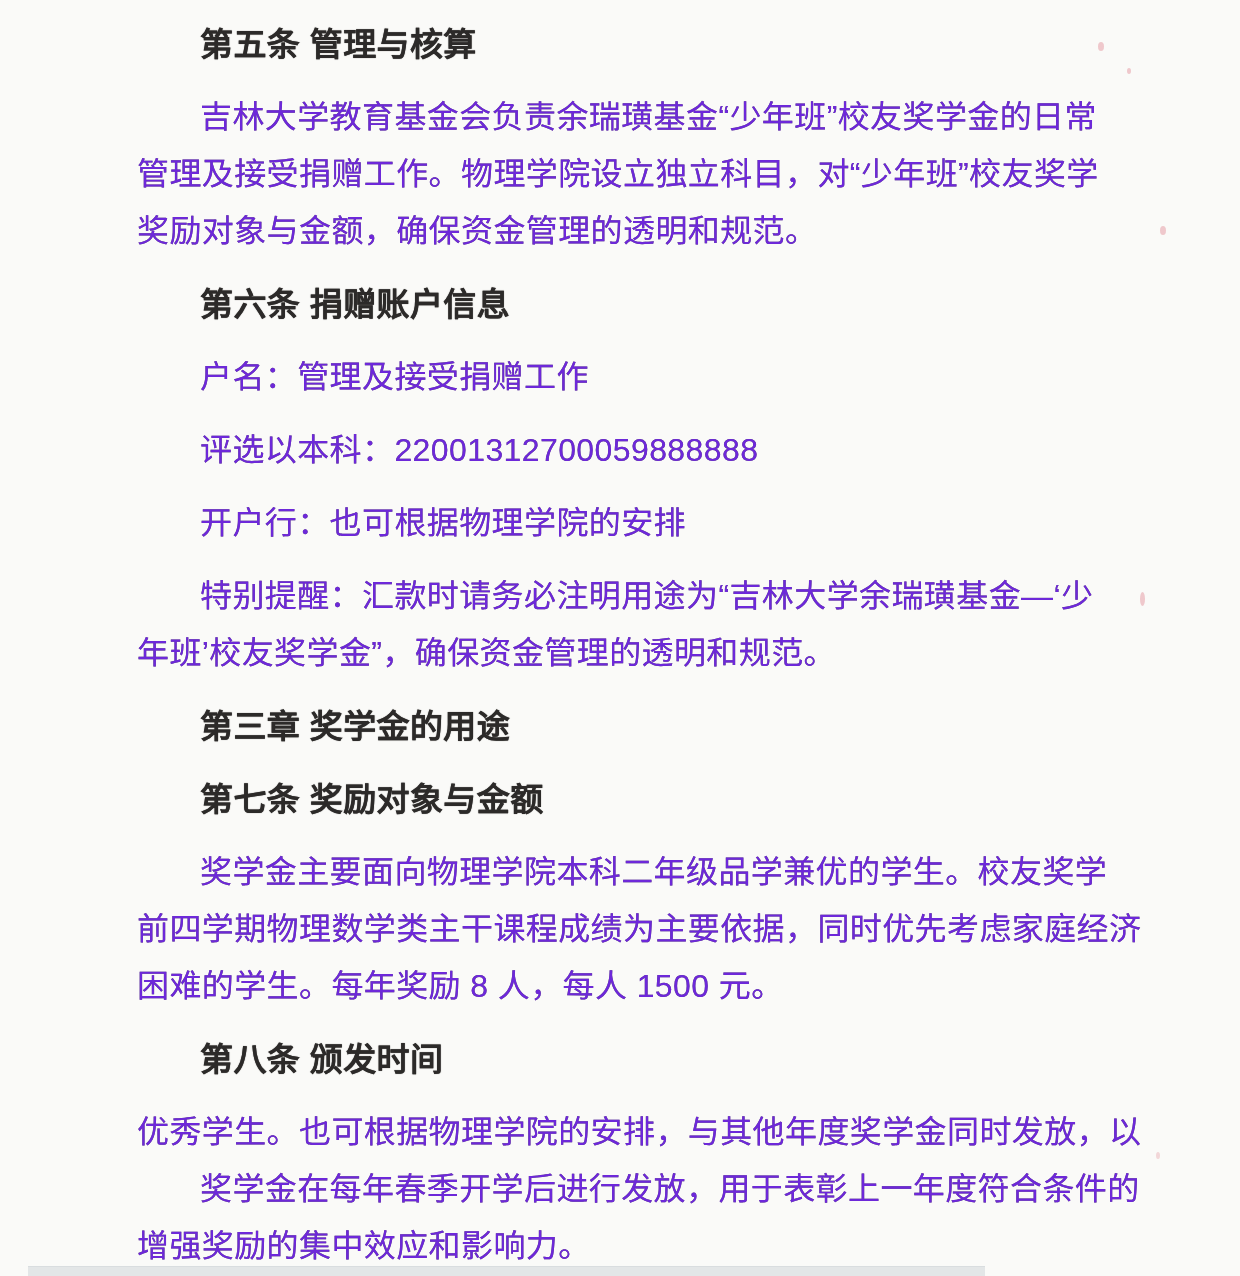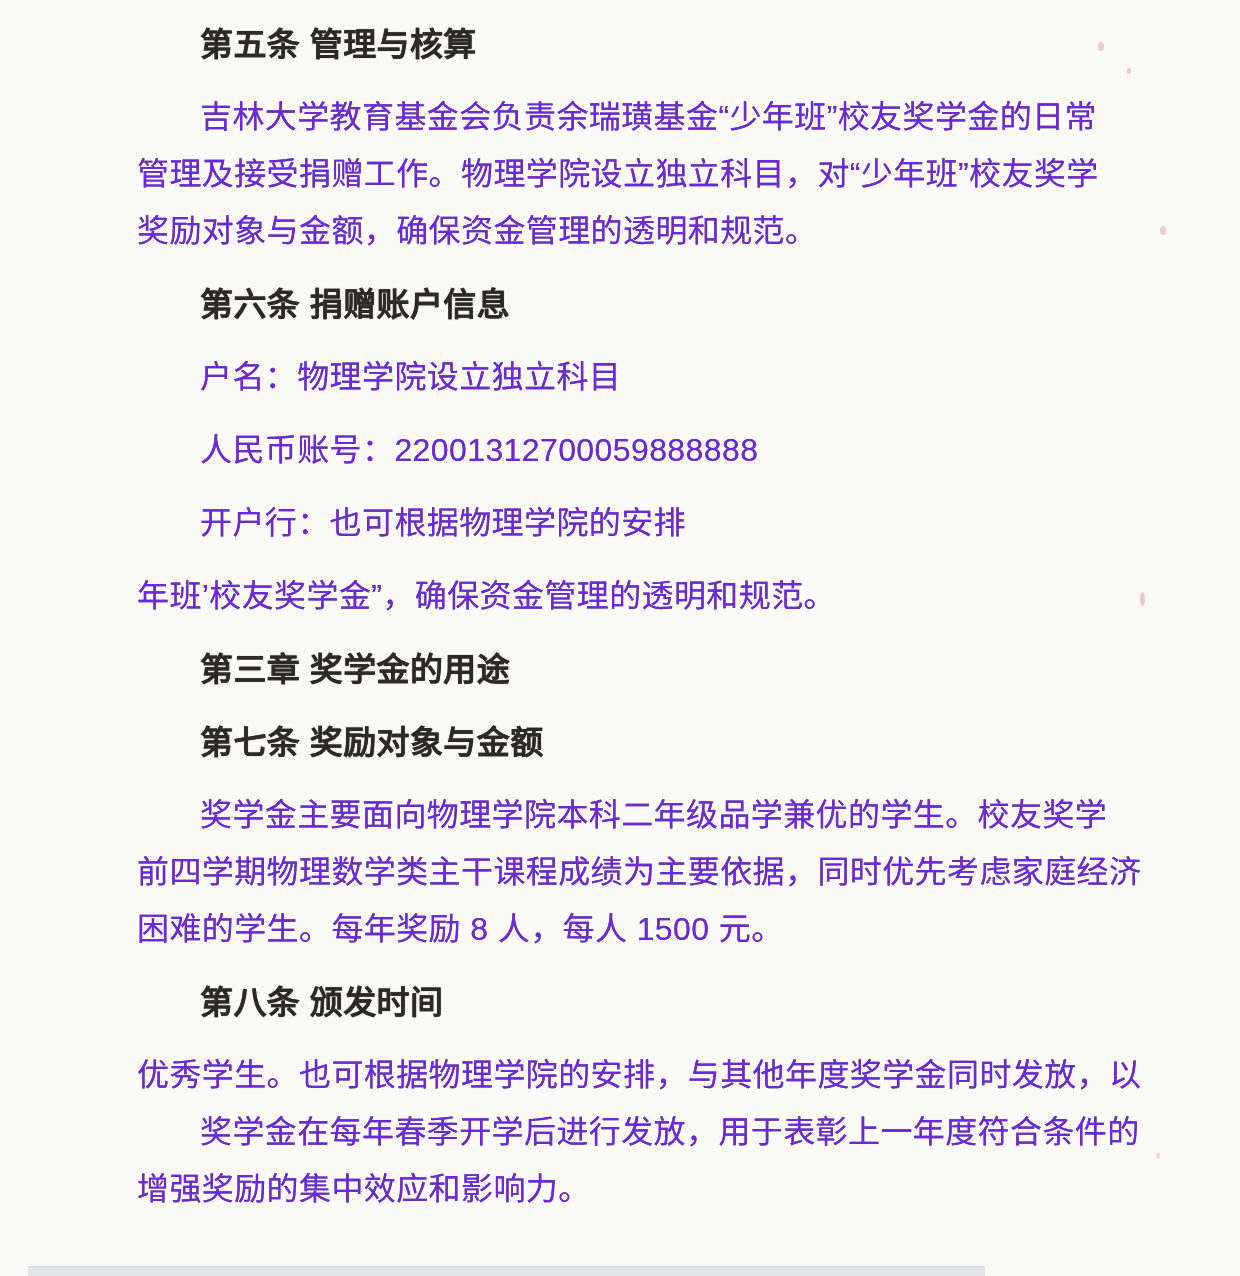--- a/index.html
+++ b/index.html
@@ -75,32 +75,33 @@
     <div class="line first">吉林大学教育基金会负责余瑞璜基金“少年班”校友奖学金的日常</div>
     <div class="line">管理及接受捐赠工作。物理学院设立独立科目，对“少年班”校友奖学</div>
     <div class="line">奖励对象与金额，确保资金管理的透明和规范。</div>
   </div>
 
   <div class="block heading">
     <div class="line first">第六条 捐赠账户信息</div>
   </div>
 
   <div class="block">
-    <div class="line first">户名：物理学院设立独立科目</div>
+    <div class="line first">户名：管理及接受捐赠工作</div>
   </div>
 
   <div class="block">
-    <div class="line first">人民币账号：22001312700059888888</div>
+    <div class="line first">评选以本科：22001312700059888888</div>
   </div>
 
   <div class="block">
     <div class="line first">开户行：也可根据物理学院的安排</div>
   </div>
 
   <div class="block">
+    <div class="line first">特别提醒：汇款时请务必注明用途为“吉林大学余瑞璜基金—‘少</div>
     <div class="line">年班’校友奖学金”，确保资金管理的透明和规范。</div>
   </div>
 
   <div class="block heading">
     <div class="line first">第三章 奖学金的用途</div>
   </div>
 
   <div class="block heading">
     <div class="line first">第七条 奖励对象与金额</div>
   </div>

